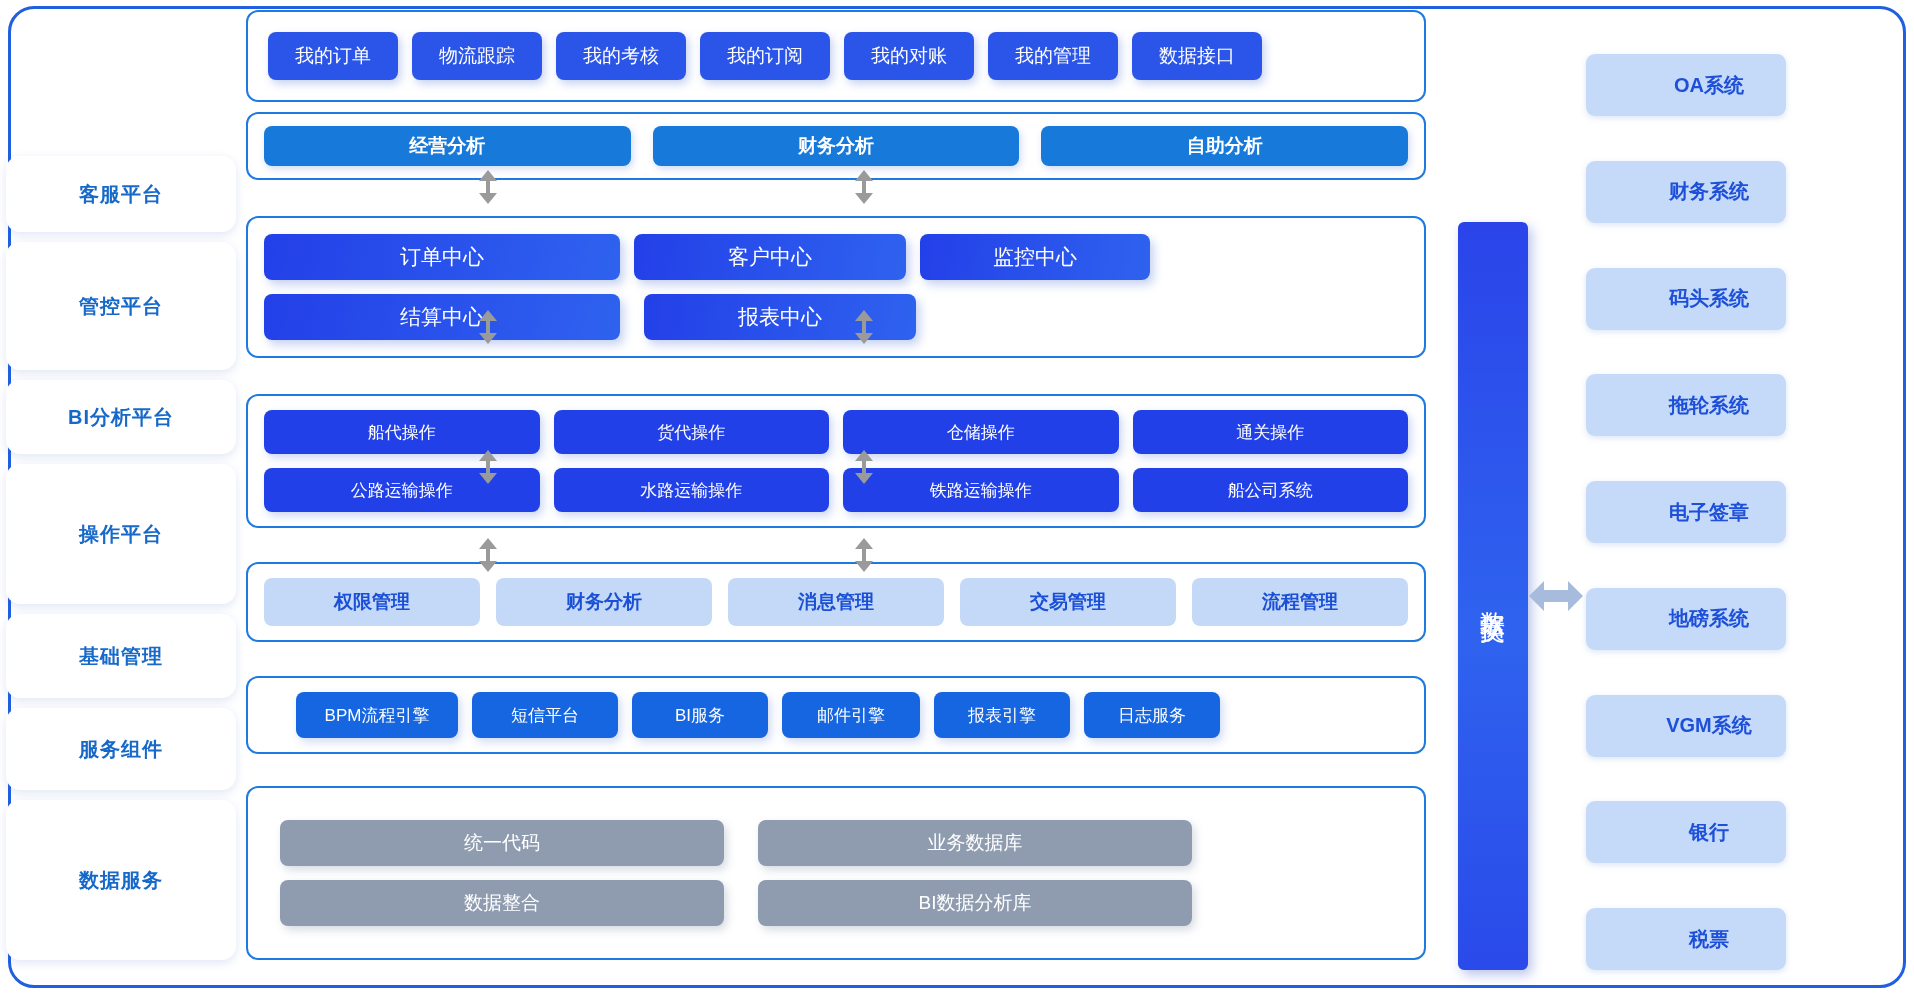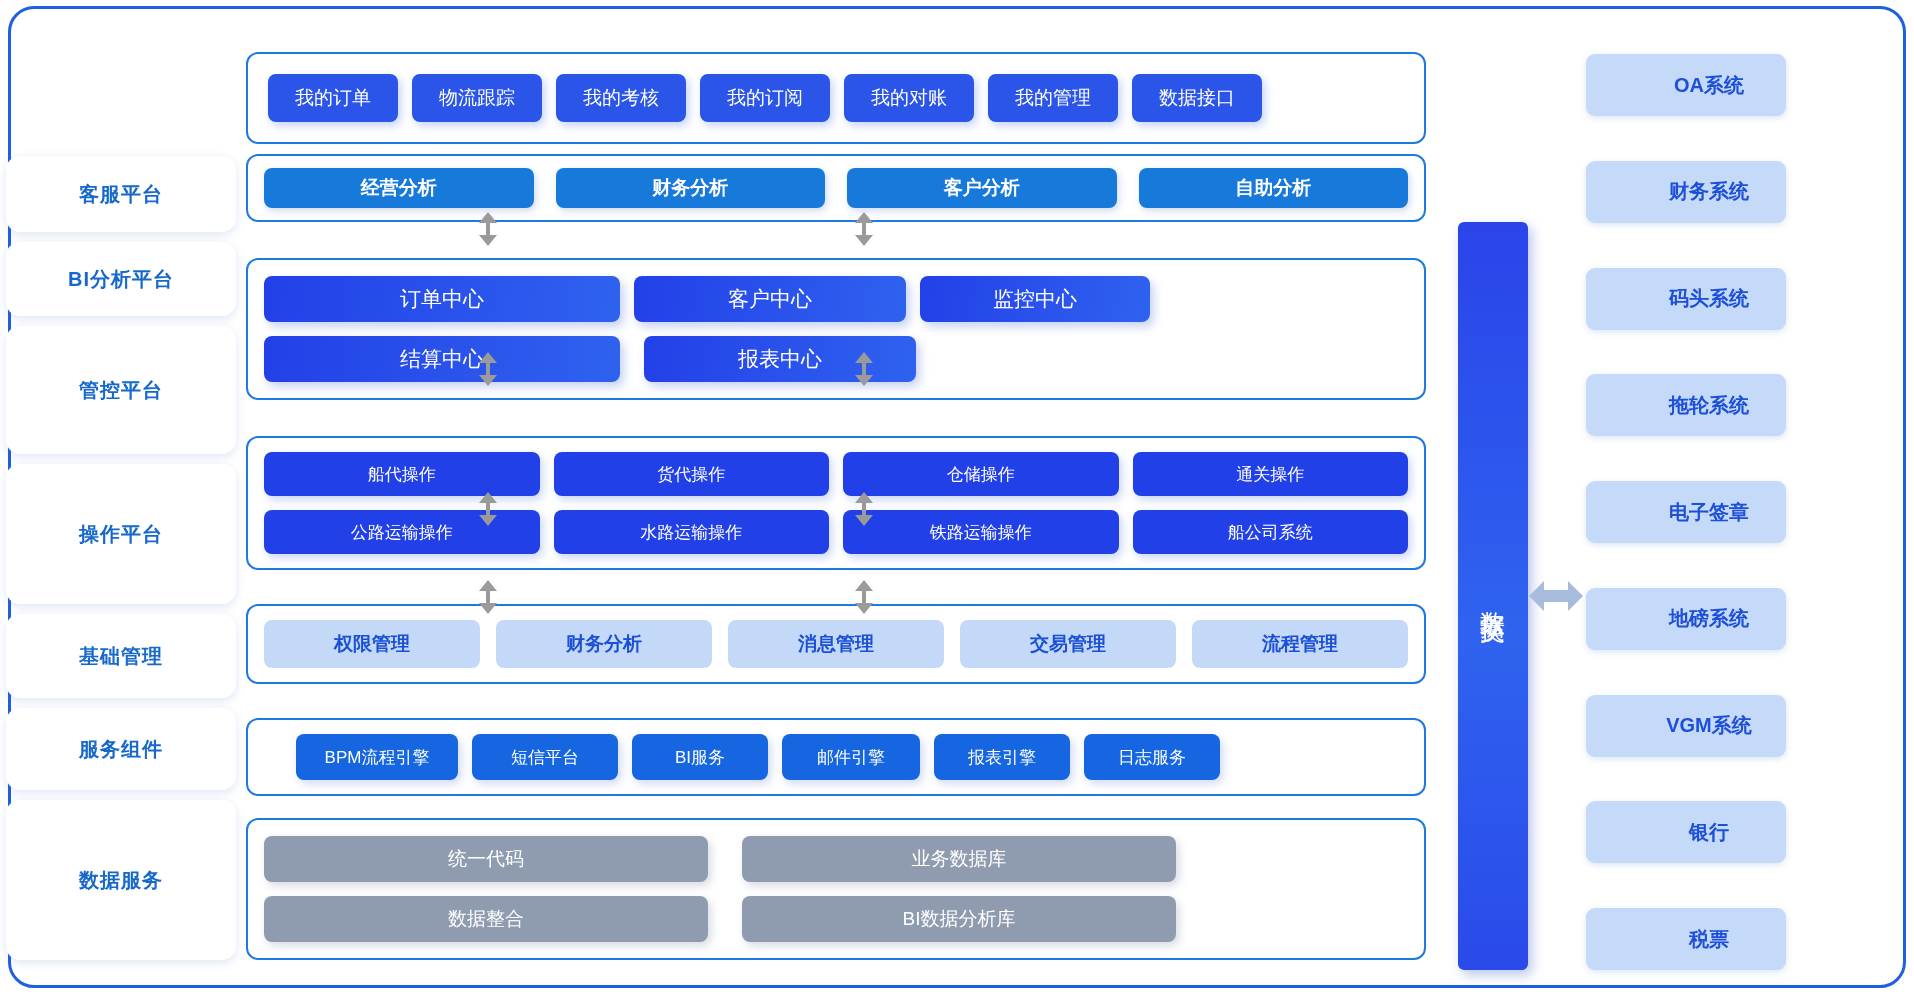--- a/index.html
+++ b/index.html
@@ -254,25 +254,25 @@
 
 <div id="root">
   <div class="outer-frame"></div>
 
   <div class="layout">
 
     <div class="sidebar">
       <div class="side-card sc-h1">
         <span>客服平台</span>
       </div>
+      <div class="side-card sc-h3">
+        <span>管控平台</span>
+      </div>
       <div class="side-card sc-h2">
         <span>BI分析平台</span>
-      </div>
-      <div class="side-card sc-h3">
-        <span>管控平台</span>
       </div>
       <div class="side-card sc-h4">
         <span>操作平台</span>
       </div>
       <div class="side-card sc-h5">
         <span>基础管理</span>
       </div>
       <div class="side-card sc-h6">
         <span>服务组件</span>
       </div>
@@ -352,23 +352,20 @@
 
       <div class="panel" style="padding:12px 16px;">
         <div class="row" style="gap:22px;">
           <div class="chip chip-b">
               <span>经营分析</span>
             </div>
           <div class="chip chip-b">
               <span>财务分析</span>
             </div>
           <div class="chip chip-b">
-              <span>客户分析</span>
-            </div>
-          <div class="chip chip-b">
               <span>自助分析</span>
             </div>
         </div>
       </div>
 
       <div class="panel" style="padding:16px; margin-top:26px;">
         <div class="row" style="">
           <div class="chip chip-c cc-w1">
               <span>订单中心</span>
             </div>
@@ -456,21 +453,21 @@
             </div>
           <div class="chip chip-f sf-5">
               <span>报表引擎</span>
             </div>
           <div class="chip chip-f sf-6">
               <span>日志服务</span>
             </div>
         </div>
       </div>
 
-      <div class="panel" style="padding:16px; margin-top:12px;">
+      <div class="panel" style="padding:32px; margin-top:22px;">
         <div class="row" style="gap:34px;">
           <div class="chip chip-g dg-w1">
               <span>统一代码</span>
             </div>
           <div class="chip chip-g dg-w2">
               <span>业务数据库</span>
             </div>
         </div>
         <div class="row" style="gap:34px;">
           <div class="chip chip-g dg-w1">

